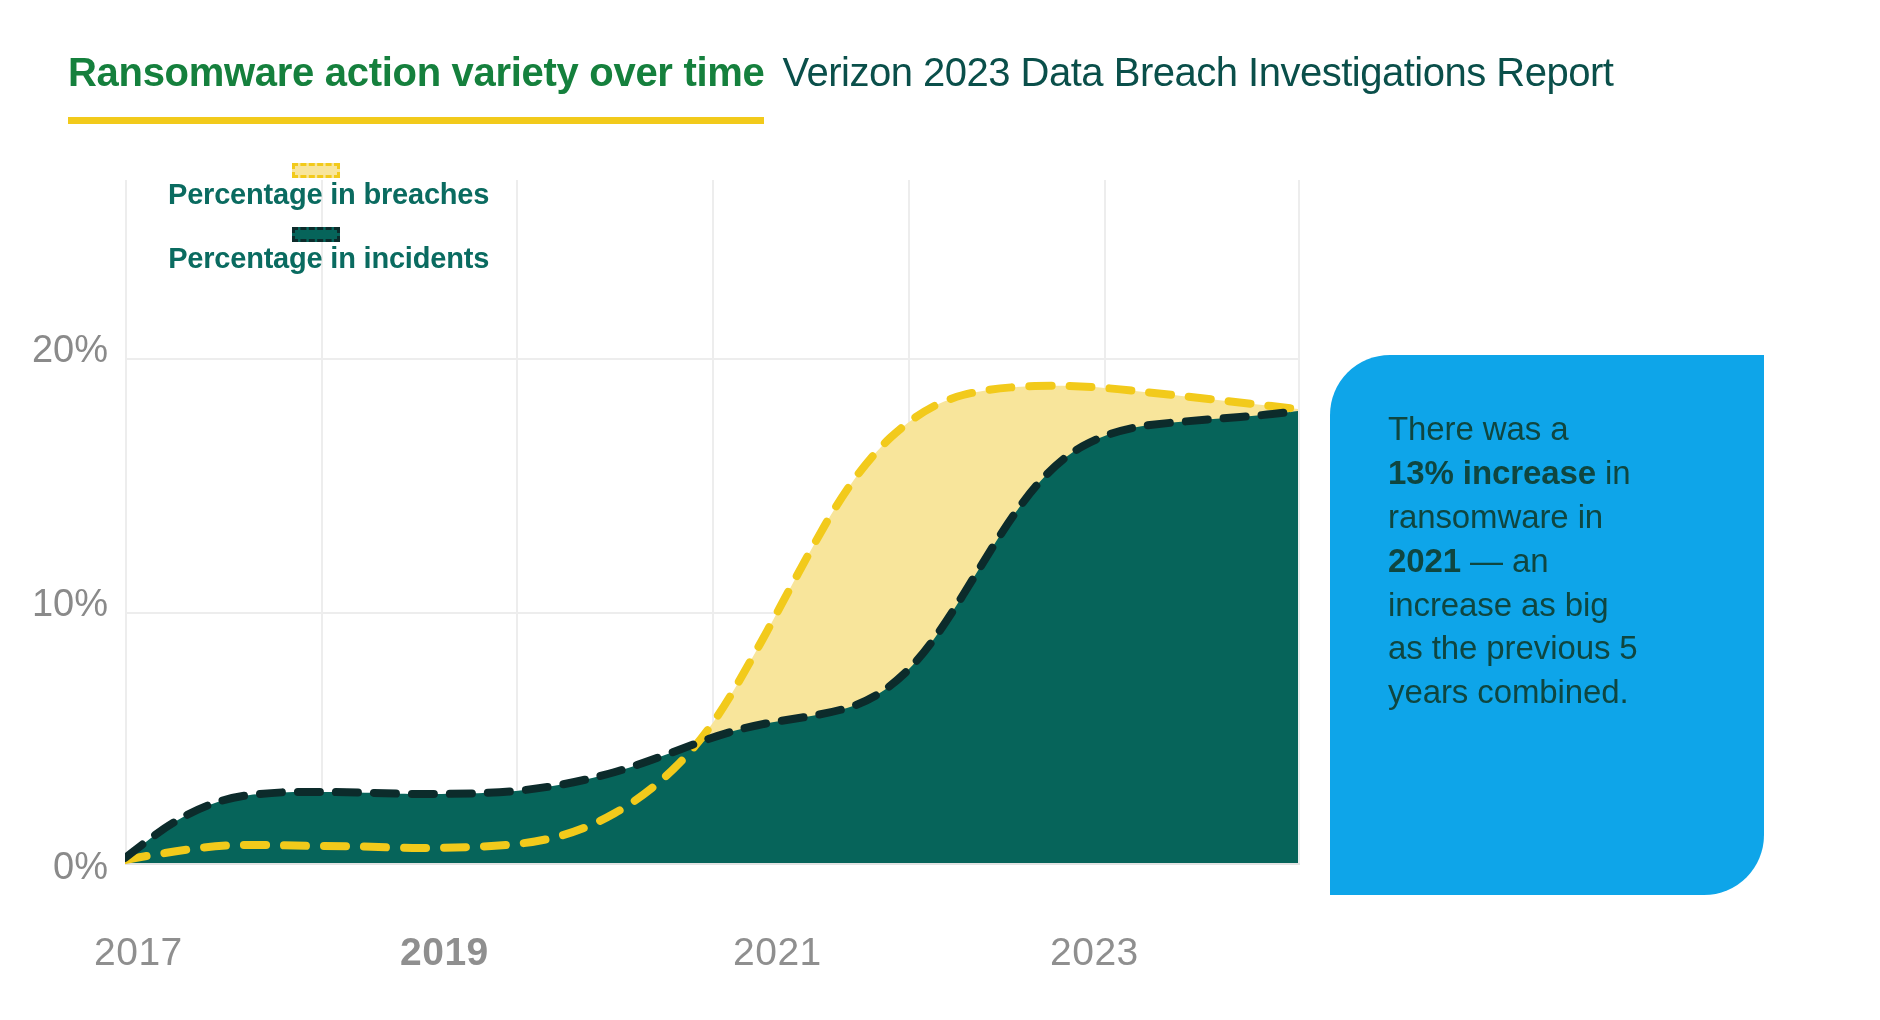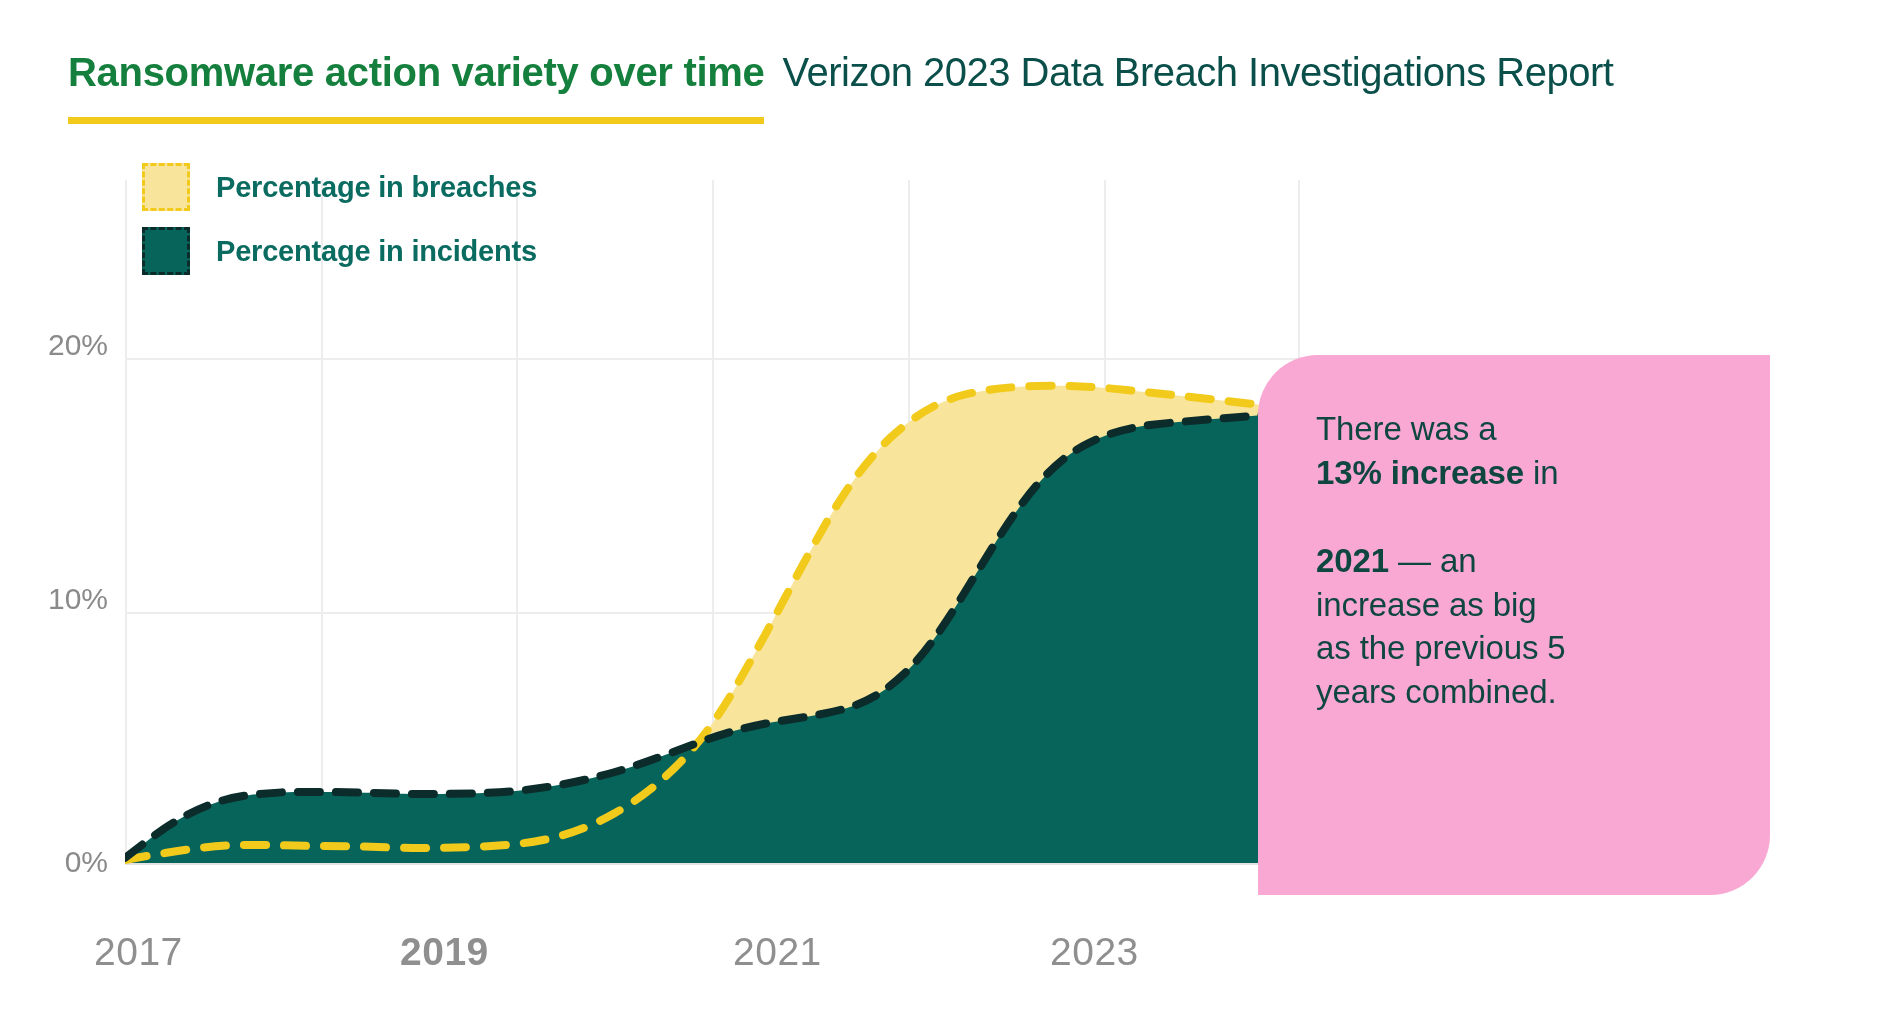--- a/index.html
+++ b/index.html
@@ -23,38 +23,38 @@
     vertical-align:baseline;padding-bottom:12px;
   }
 
   
   .plot{position:absolute;left:125px;top:180px;width:1175px;height:685px;}
   .gridline-v{position:absolute;top:0;width:2px;height:685px;background:#EDEDED;}
   .gridline-h{position:absolute;left:0;width:1175px;height:2px;background:#EDEDED;}
   .axis-base{position:absolute;left:0;bottom:0;width:1175px;height:2px;background:#E3E3E3;}
   .chart-svg{position:absolute;left:0;top:0;width:1175px;height:685px;}
   .ylabels{position:absolute;left:0;top:0;width:1880px;height:1020px;}
-  .ylab{position:absolute;font-size:30px;color:#8A8A8A;text-align:right;width:100px;}
+  .ylab{position:absolute;font-size:38px;color:#8A8A8A;text-align:right;width:100px;}
   .xlab{position:absolute;font-size:39px;color:#8F8F8F;font-weight:normal;letter-spacing:0.5px;}
 
   
   .legend{position:absolute;left:142px;top:163px;}
-  .legend-row{display:flex;align-items:center;margin-bottom:16px;height:48px;}
+  .legend-row{display:flex;align-items:center;margin-bottom:16px;height:48px;flex-direction:column;}
   .swatch{width:48px;height:48px;box-sizing:border-box;}
   .swatch.breaches{background:#F8E59B;border:3px dashed #F2CA1B;}
   .swatch.incidents{background:#06645A;border:3px dashed #0C2B2B;}
   .legend-text{
     margin-left:26px;font-size:29px;font-weight:bold;color:#0A6B60;
     letter-spacing:-0.2px;
   }
 
   
   .callout{
-    position:absolute;left:1258px;top:355px;width:512px;height:540px;
-    background:#f9a8d4;border-radius:60px 0 60px 0;box-sizing:border-box;
+    position:absolute;left:1330px;top:355px;width:434px;height:540px;
+    background:#0ea5e9;border-radius:60px 0 60px 0;box-sizing:border-box;
     padding:52px 58px 0 58px;
   }
   .callout-text{
     font-size:33px;line-height:1.33;color:#0F4640;letter-spacing:-0.1px;
   }
   .callout-text b{font-weight:bold;}
 </style>
 </head>
 <body>
 
@@ -112,21 +112,21 @@
     <div class="legend-row">
       <span class="swatch incidents"></span>
       <span class="legend-text">Percentage in incidents</span>
     </div>
   </div>
 
   <div class="callout">
     <div class="callout-text">
       <span>There was a</span><br>
       <b>13% increase</b><span> in</span><br>
-      <br>
+      <span>ransomware in</span><br>
       <b>2021</b><span> — an</span><br>
       <span>increase as big</span><br>
       <span>as the previous 5</span><br>
       <span>years combined.</span>
     </div>
   </div>
 
 </div>
 
 </body></html>

